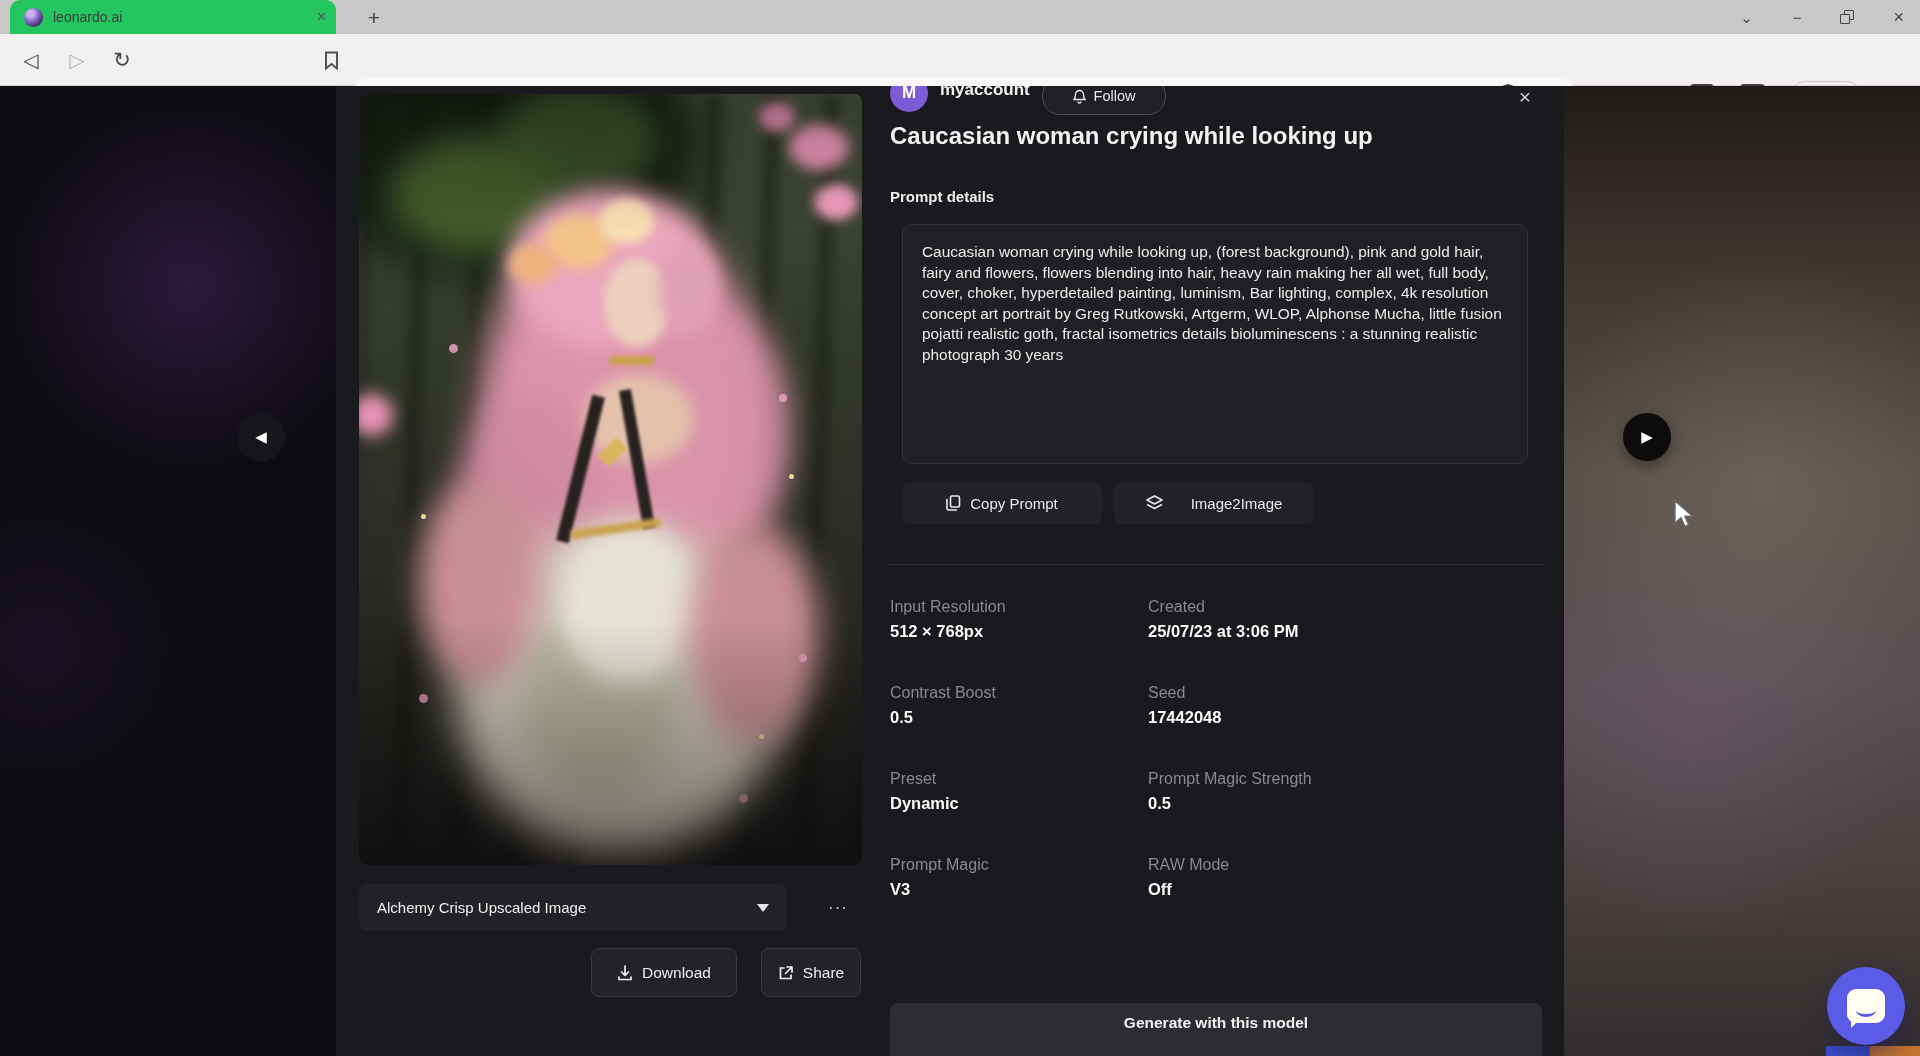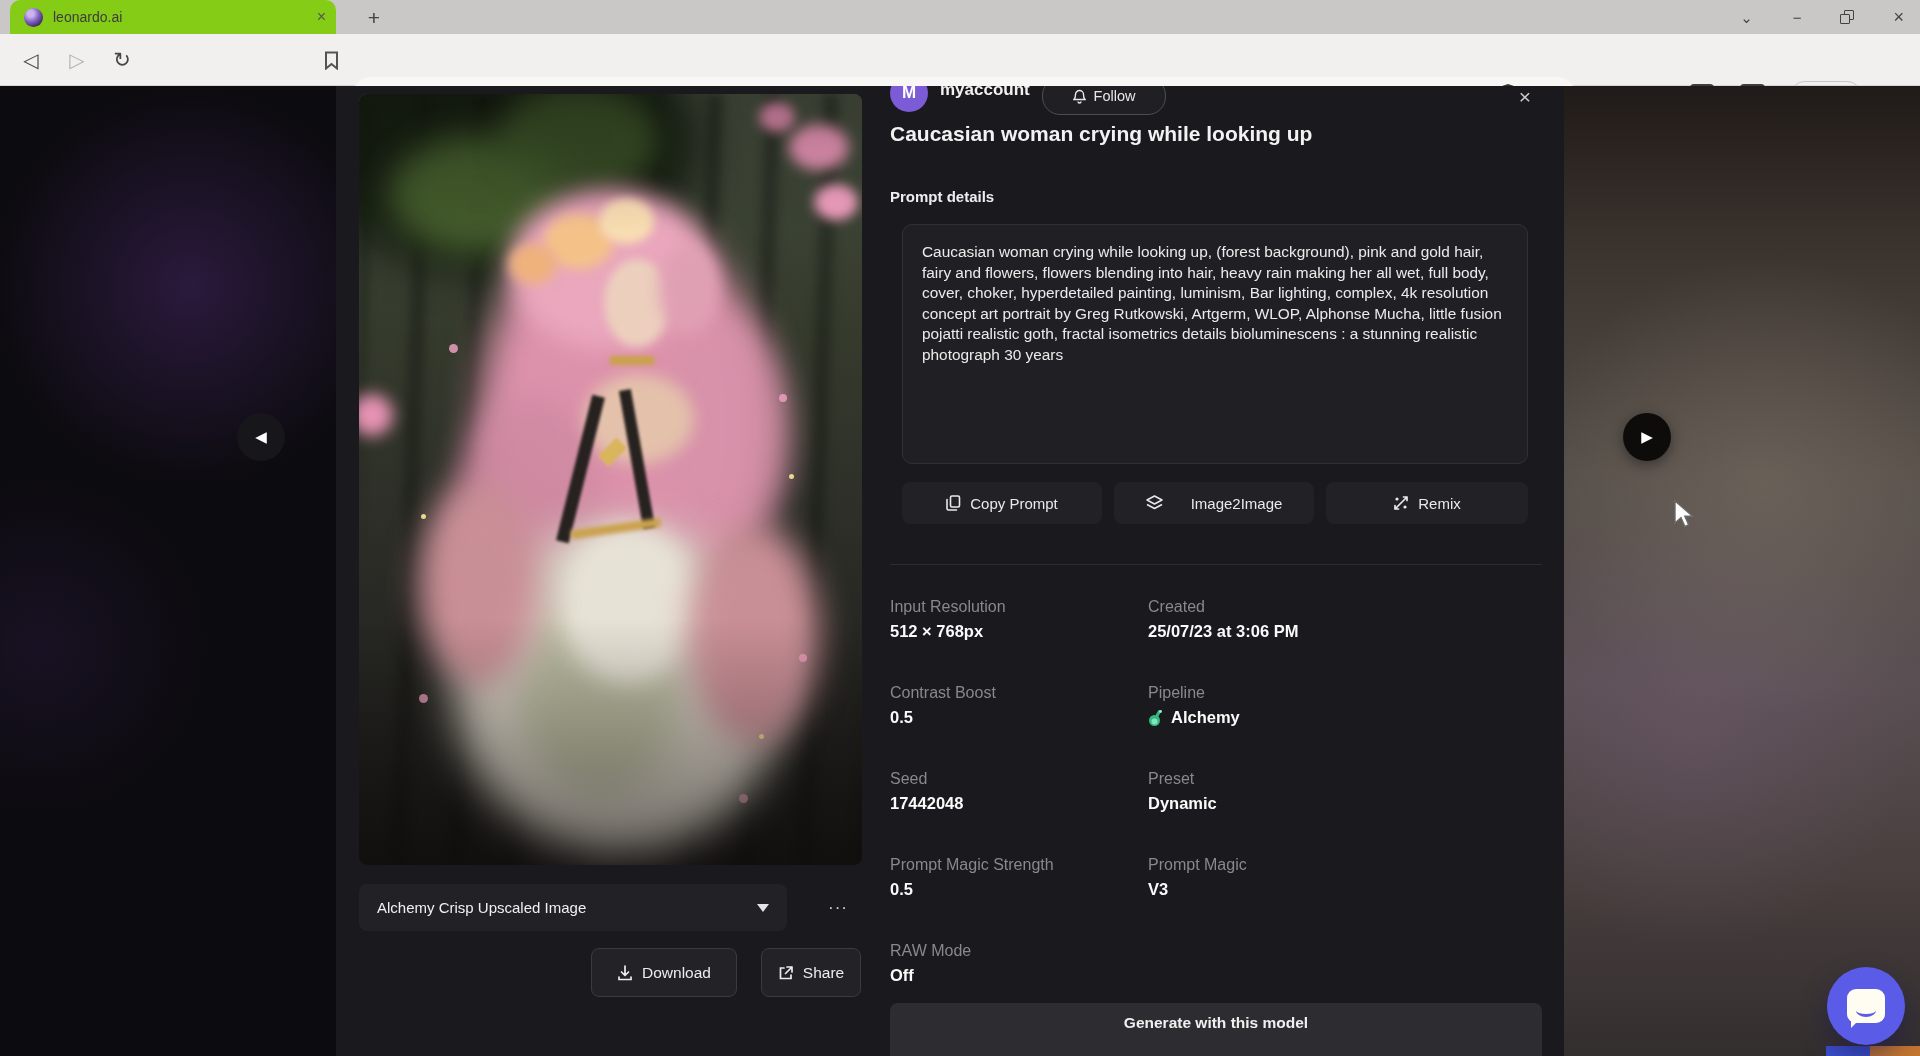--- a/index.html
+++ b/index.html
@@ -2,21 +2,21 @@
 <html><head>
 <meta charset="utf-8">
 <style>
   html,body{margin:0;padding:0;background:#19181c;}
   body{width:1920px;height:1056px;overflow:hidden;position:relative;
        font-family:"Liberation Sans",sans-serif;-webkit-font-smoothing:antialiased;}
   .abs{position:absolute;}
 
   
   #tabstrip{left:0;top:0;width:1920px;height:34px;background:#c9c8c7;}
-  #tab{left:10px;top:0;width:326px;height:34px;background:#84cc16;border-radius:10px 10px 0 0;
+  #tab{left:10px;top:0;width:326px;height:34px;background:#22c55e;border-radius:10px 10px 0 0;
        display:flex;align-items:center;padding:0 10px 0 14px;box-sizing:border-box;}
   #favicon{width:19px;height:19px;border-radius:50%;
            background:radial-gradient(circle at 35% 30%,#cbb3ee 0 18%,#8d6fd0 40%,#4a3370 70%,#241a38 100%);
            margin-right:10px;flex:0 0 auto;}
   .tab-title{font-size:14px;color:#3e3d3c;}
   .tab-close{margin-left:auto;font-size:16px;color:#565554;line-height:1;}
   #newtab{left:360px;top:4px;width:28px;height:28px;display:flex;align-items:center;justify-content:center;
           font-size:21px;color:#454443;}
   #wincontrols{right:16px;top:0;height:34px;display:flex;align-items:center;gap:40px;color:#434241;}
   #wincontrols .g{font-size:15px;line-height:1;}
@@ -88,21 +88,21 @@
      radial-gradient(circle,#55555c 1.6px,transparent 1.8px) 0 0/5px 5px;}
 
   
   .avatar{left:554px;top:-12px;width:38px;height:38px;border-radius:50%;background:#7b5bd6;color:#fff;
           display:flex;align-items:center;justify-content:center;font-weight:bold;font-size:17px;}
   .username{left:604px;top:-6px;font-size:17px;font-weight:bold;color:#f1f1f1;}
   .follow-pill{left:706px;top:-9px;width:122px;height:36px;border:1px solid #4d4d54;border-radius:18px;
                display:flex;align-items:center;justify-content:center;gap:8px;color:#e8e8e8;font-size:14.5px;background:#202024;}
   .modal-close{left:1176px;top:-2px;width:26px;height:26px;display:flex;align-items:center;justify-content:center;
                color:#cccccc;font-size:21px;}
-  .gen-title{left:554px;top:36px;font-size:21px;font-weight:bold;color:#f2f2f2;}
+  .gen-title{left:554px;top:36px;font-size:24px;font-weight:bold;color:#f2f2f2;}
   .prompt-h{left:554px;top:102px;font-size:15px;font-weight:bold;color:#eeeeee;}
   .prompt-box{left:566px;top:138px;width:626px;height:240px;background:#202024;border:1px solid #303036;border-radius:10px;
               box-sizing:border-box;padding:17px 19px;color:#ebebeb;font-size:15.4px;line-height:20.6px;}
   .action-btn{position:absolute;top:396px;height:42px;background:#222126;border-radius:8px;
               display:flex;align-items:center;justify-content:center;gap:9px;color:#e9e9eb;font-size:15px;}
   #act-copy{left:566px;width:200px;}
   #act-i2i{left:778px;width:200px;gap:28px;}
   #act-remix{left:990px;width:202px;}
   .divider{left:554px;top:478px;width:652px;height:1px;background:#2b2b30;}
 
@@ -289,55 +289,35 @@
       </svg>
       <span>Copy Prompt</span>
     </div>
     <div class="action-btn" id="act-i2i">
       <svg width="17" height="16" viewBox="0 0 17 16">
         <path d="M8.5 1 L16 5 L8.5 9 L1 5 Z" fill="none" stroke="#e9e9eb" stroke-width="1.5" stroke-linejoin="round"></path>
         <path d="M1 9.5 L8.5 13.5 L16 9.5" fill="none" stroke="#e9e9eb" stroke-width="1.5" stroke-linejoin="round"></path>
       </svg>
       <span>Image2Image</span>
     </div>
-    <div class="action-btn" id="act-remix">
-      <svg width="16" height="16" viewBox="0 0 16 16">
-        <path d="M2 14 L14 2 M10.5 2 H14 V5.5 M5.5 14 H2 V10.5" fill="none" stroke="#e9e9eb" stroke-width="1.7" stroke-linecap="round" stroke-linejoin="round"></path>
-        <circle cx="4" cy="4" r="1.6" fill="#e9e9eb"></circle>
-          <circle cx="12" cy="12" r="1.6" fill="#e9e9eb"></circle>
-      </svg>
-      <span>Remix</span>
-    </div>
 
     <div class="abs divider"></div>
 
     <div class="abs" id="detailgrid">
       <div class="dcell">
         <div class="dlabel">Input Resolution</div>
         <div class="dvalue">512 × 768px</div>
       </div>
       <div class="dcell">
         <div class="dlabel">Created</div>
         <div class="dvalue">25/07/23 at 3:06 PM</div>
       </div>
       <div class="dcell">
         <div class="dlabel">Contrast Boost</div>
         <div class="dvalue">0.5</div>
-      </div>
-      <div class="dcell">
-        <div class="dlabel">Pipeline</div>
-        <div class="dvalue">
-          <svg width="15" height="18" viewBox="0 0 15 18">
-            <circle cx="6.5" cy="11.5" r="5.5" fill="#35b87f"></circle>
-            <circle cx="6.5" cy="12.5" r="3" fill="#7fe7bb"></circle>
-            <rect x="8.5" y="1" width="3" height="8" rx="1.2" transform="rotate(28 10 5)" fill="#35b87f"></rect>
-            <circle cx="12.5" cy="2.5" r="1.4" fill="#a5f0cf"></circle>
-          </svg>
-          <span>Alchemy</span>
-        </div>
       </div>
       <div class="dcell">
         <div class="dlabel">Seed</div>
         <div class="dvalue">17442048</div>
       </div>
       <div class="dcell">
         <div class="dlabel">Preset</div>
         <div class="dvalue">Dynamic</div>
       </div>
       <div class="dcell">

